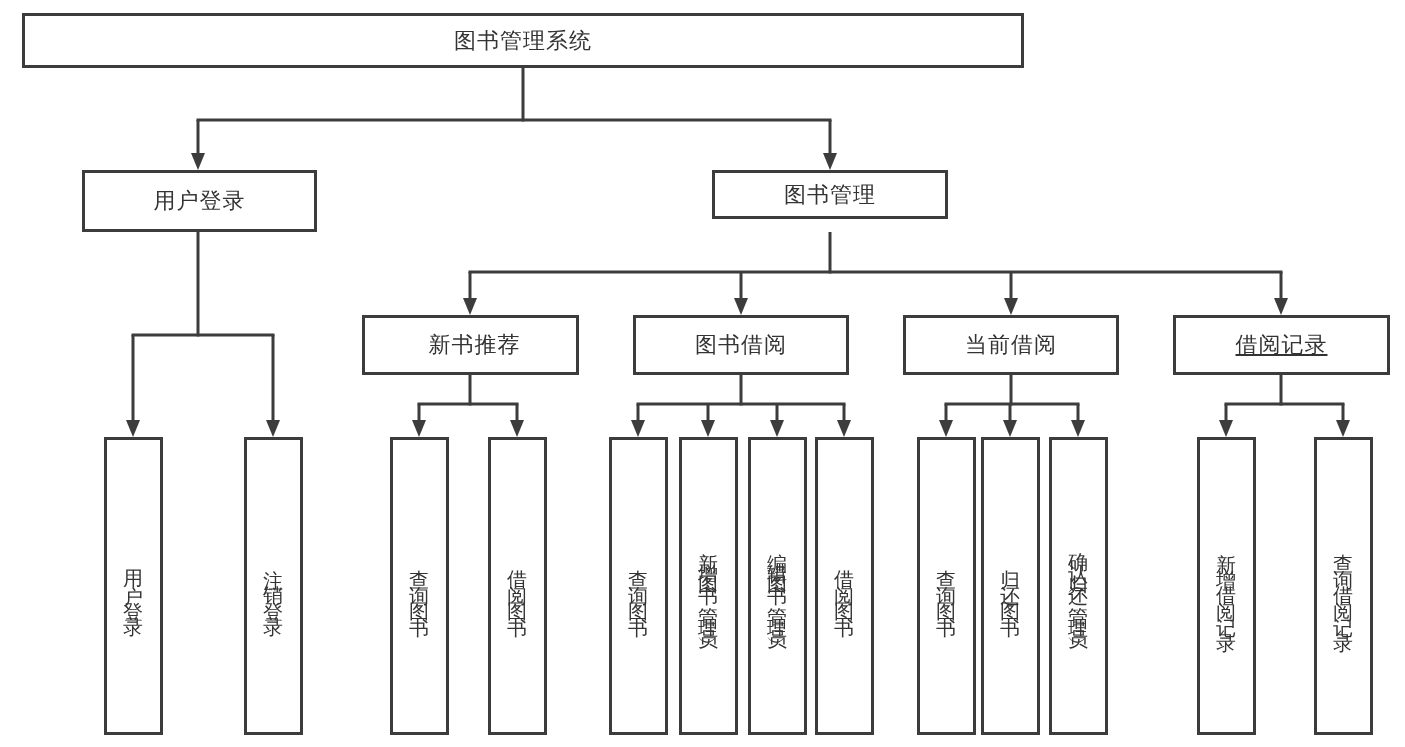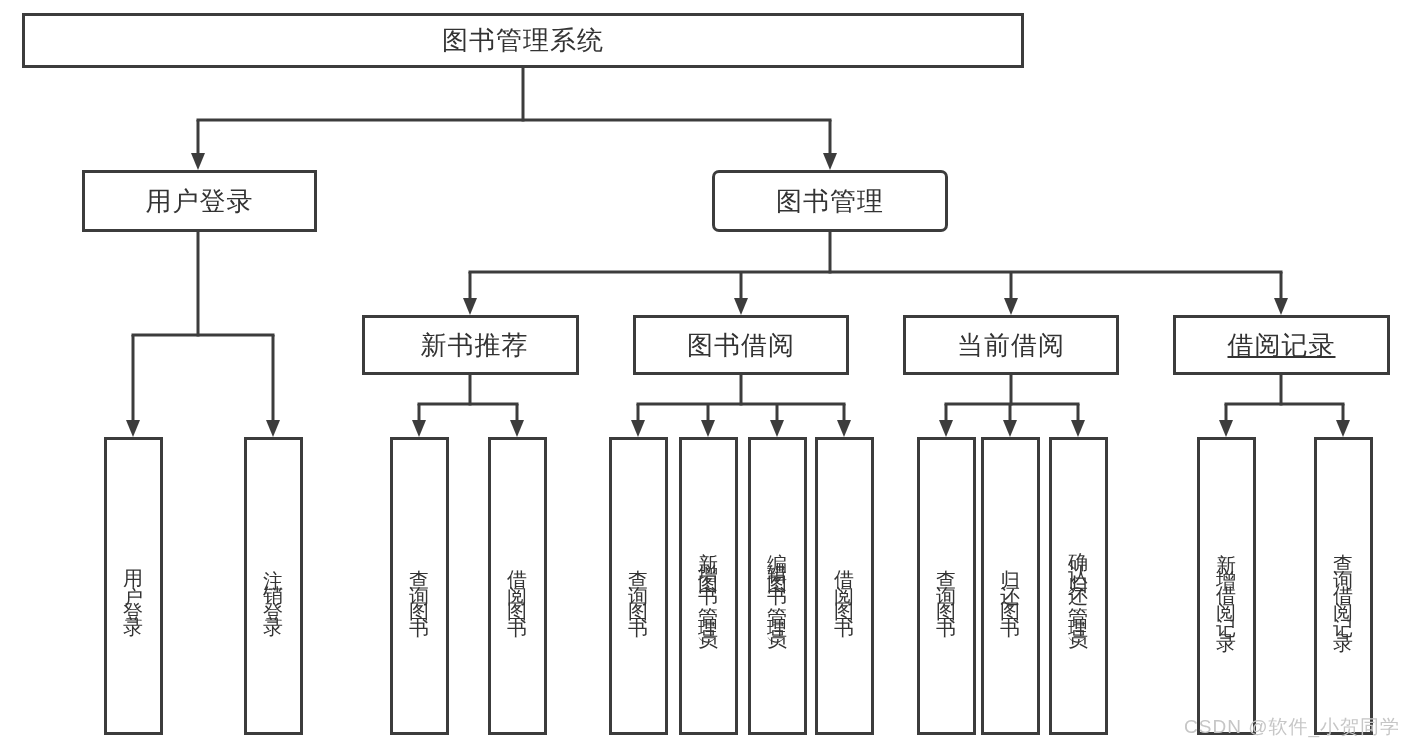--- a/index.html
+++ b/index.html
@@ -17,21 +17,21 @@
   .connectors path.ln{stroke:#3c3c3c;stroke-width:3;fill:none;}
   .connectors path.arr{fill:#3c3c3c;stroke:none;}
   .box{
     position:absolute;
     box-sizing:border-box;
     border:3px solid #3c3c3c;
     background:#ffffff;
     display:flex;align-items:center;justify-content:center;
     color:#333333;
   }
-  .hbox{font-size:26px;letter-spacing:1px;white-space:nowrap;}
+  .hbox{font-size:22px;letter-spacing:1px;white-space:nowrap;}
   .vbox{overflow:hidden;}
   .vtext{
     writing-mode:vertical-rl;
     text-orientation:mixed;
     font-size:20px;
     letter-spacing:16px;
     line-height:1;
     color:#333333;
   }
   .vtext.long{letter-spacing:11px;}
@@ -126,21 +126,21 @@
     </g>
   </svg>
 
   <div class="box hbox" style="left:22px;top:13px;width:1002px;height:55px;">
     <span>图书管理系统</span>
   </div>
 
   <div class="box hbox" style="left:82px;top:170px;width:235px;height:62px;">
     <span>用户登录</span>
   </div>
-  <div class="box hbox" style="left:712px;top:170px;width:236px;height:62px;border-radius:7px;">
+  <div class="box hbox" style="left:712px;top:170px;width:236px;height:49px;">
     <span>图书管理</span>
   </div>
 
   <div class="box hbox" style="left:362px;top:315px;width:217px;height:60px;padding-left:8px;">
     <span>新书推荐</span>
   </div>
   <div class="box hbox" style="left:633px;top:315px;width:216px;height:60px;">
     <span>图书借阅</span>
   </div>
   <div class="box hbox" style="left:903px;top:315px;width:216px;height:60px;">
@@ -187,15 +187,14 @@
     <span class="vtext long">确认归还（管理员）</span>
   </div>
 
   <div class="box vbox" style="left:1197px;top:437px;width:59px;height:298px;">
     <span class="vtext">新增借阅记录</span>
   </div>
   <div class="box vbox" style="left:1314px;top:437px;width:59px;height:298px;">
     <span class="vtext">查询借阅记录</span>
   </div>
 
-  <div class="watermark">CSDN @软件_小贺同学</div>
 
 </div>
 
 </body></html>

